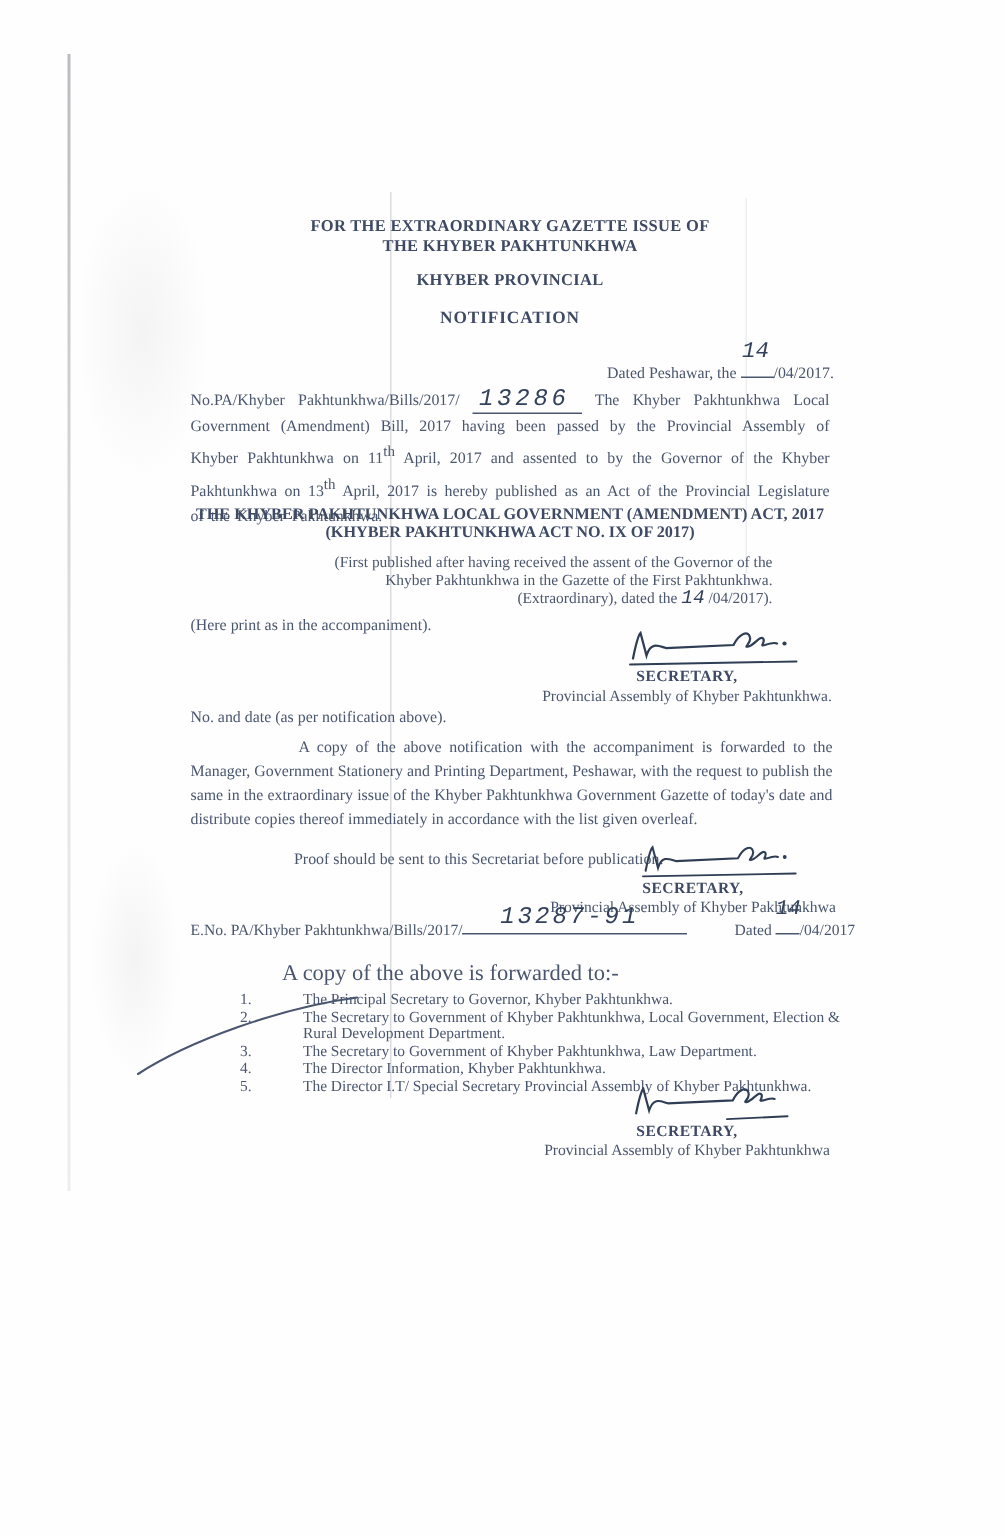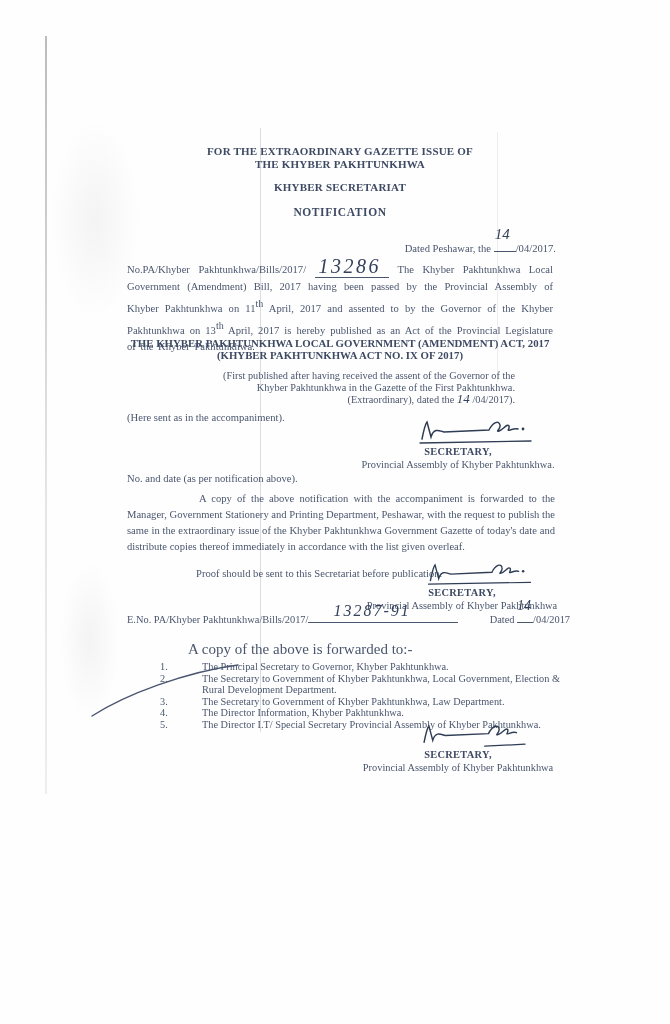--- a/index.html
+++ b/index.html
@@ -26,22 +26,22 @@
 
   .hdr{left:127px;top:145px;width:426px;font-size:11px;line-height:12.5px;letter-spacing:0.2px;}
   .hdr .gap{height:11px;}
   .notif{display:inline-block;margin-top:12px;font-size:11.5px;letter-spacing:0.6px;
     text-underline-offset:3px;}
 
   .dated-line{left:330px;top:240px;width:226px;text-align:right;font-size:10.6px;}
   .blank-day{display:inline-block;position:relative;width:22px;border-bottom:1.2px solid #4a566e;height:11px;vertical-align:baseline;}
   .blank-day .hw{position:absolute;left:1px;top:-14px;font-size:15px;}
 
-  .hw{font-style:italic;color:#33415a;font-family:Liberation Serif, serif;}
-  .hw-ref{font-size:20px;letter-spacing:2.5px;border-bottom:1.3px solid #4a566e;padding:0 8px 0 4px;}
+  .hw{font-style:italic;color:#33415a;font-family:Liberation Mono, monospace;}
+  .hw-ref{font-size:16px;letter-spacing:2.5px;border-bottom:1.3px solid #4a566e;padding:0 8px 0 4px;}
   .para1{left:127px;top:258px;width:426px;font-size:10.6px;line-height:17px;word-spacing:2px;}
   .para2{left:127px;top:491px;width:428px;font-size:10.6px;line-height:16px;text-indent:72px;}
   sup{font-size:10px;}
 
   .act-title{left:127px;top:337px;width:426px;font-size:10.8px;line-height:12px;}
   .first-pub{left:165px;top:370px;width:350px;font-size:10.3px;line-height:11.5px;text-align:right;}
   .here-print{left:127px;top:412px;font-size:10.6px;}
   .no-date{left:127px;top:473px;font-size:10.6px;}
   .proof{left:196px;top:568px;font-size:10.6px;}
 
@@ -75,21 +75,21 @@
   <div class="crease crease-left"></div>
   <div class="crease crease-mid"></div>
   <div class="crease crease-right"></div>
   <div class="blotch blotch1"></div>
   <div class="blotch blotch2"></div>
 
   <div class="abs hdr center">
     <div class="b">FOR THE EXTRAORDINARY GAZETTE ISSUE OF</div>
     <div class="b">THE KHYBER PAKHTUNKHWA</div>
     <div class="gap"></div>
-    <div class="b">KHYBER SECRETARIAT</div>
+    <div class="b">KHYBER PROVINCIAL</div>
     <div><span class="b notif">NOTIFICATION</span></div>
   </div>
 
   <div class="abs dated-line">
     <span>Dated Peshawar, the</span>
     <span class="blank-day"><span class="hw">14</span></span><span>/04/2017.</span>
   </div>
 
   <div class="abs para1 justify">
     <span>No.PA/Khyber Pakhtunkhwa/Bills/2017/</span>
@@ -105,21 +105,21 @@
   <div class="abs first-pub center">
     <div>(First published after having received the assent of the Governor of the</div>
     <div>Khyber Pakhtunkhwa in the Gazette of the First Pakhtunkhwa.</div>
     <div>
       <span>(Extraordinary), dated the</span>
       <span class="hw" style="font-size:13px;">14</span>
       <span>/04/2017).</span>
     </div>
   </div>
 
-  <div class="abs here-print">(Here sent as in the accompaniment).</div>
+  <div class="abs here-print">(Here print as in the accompaniment).</div>
 
   <div class="abs sig sig1">
     <svg class="sig-svg" width="122" height="26" viewBox="0 0 122 26">
       <path d="M7 19 C9 9 11 3 12 2 L16 17 C19 7 25 11 29 12 L74 10 C78 2 84 0 85 5 C86 9 80 12 84 11 C88 10 92 3 94 6 C95 9 91 11 95 10 C98 9 101 8 103 9" fill="none" stroke="#2f3d55" stroke-width="1.5" stroke-linecap="round"></path>
       <circle cx="108" cy="9" r="1.4" fill="#2f3d55"></circle>
       <path d="M5 23 L116 21" fill="none" stroke="#2f3d55" stroke-width="1.3" stroke-linecap="round"></path>
     </svg>
     <div class="t">SECRETARY,</div>
     <div class="s">Provincial Assembly of Khyber Pakhtunkhwa.</div>
   </div>

